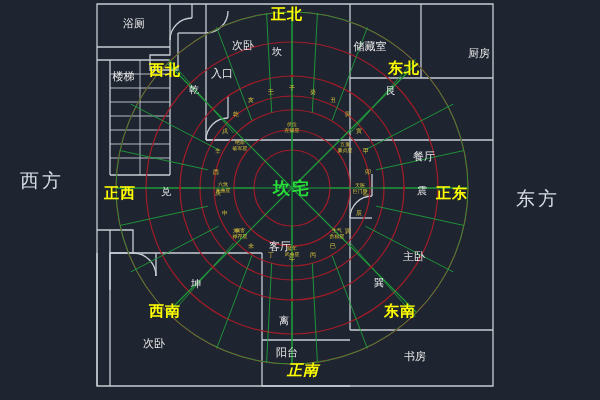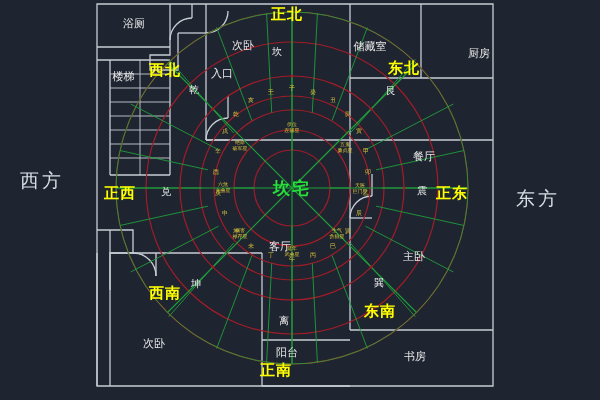--- a/index.html
+++ b/index.html
@@ -188,23 +188,23 @@
   <div class="lbl center-name" style="left:292px;top:188px;">坎宅</div>
 
   <div class="lbl cardinal-out" style="left:42px;top:180px;">西方</div>
   <div class="lbl cardinal-out" style="left:538px;top:198px;">东方</div>
 
   <div class="lbl dir-major" style="left:287px;top:14px;">正北</div>
   <div class="lbl dir-major" style="left:165px;top:70px;">西北</div>
   <div class="lbl dir-major" style="left:404px;top:68px;">东北</div>
   <div class="lbl dir-major" style="left:120px;top:193px;">正西</div>
   <div class="lbl dir-major" style="left:452px;top:193px;">正东</div>
-  <div class="lbl dir-major" style="left:165px;top:293px;">西南</div>
-  <div class="lbl dir-major" style="left:380px;top:311px;">东南</div>
-  <div class="lbl dir-major" style="left:276px;top:370px;">正南</div>
+  <div class="lbl dir-major" style="left:165px;top:311px;">西南</div>
+  <div class="lbl dir-major" style="left:400px;top:311px;">东南</div>
+  <div class="lbl dir-major" style="left:303px;top:370px;font-style:italic;">正南</div>
 
   <div class="lbl trigram" style="left:277px;top:52px;">坎</div>
   <div class="lbl trigram" style="left:391px;top:91px;">艮</div>
   <div class="lbl trigram" style="left:422px;top:191px;">震</div>
   <div class="lbl trigram" style="left:379px;top:283px;">巽</div>
   <div class="lbl trigram" style="left:284px;top:321px;">离</div>
   <div class="lbl trigram" style="left:196px;top:284px;">坤</div>
   <div class="lbl trigram" style="left:166px;top:192px;">兑</div>
   <div class="lbl trigram" style="left:194px;top:90px;">乾</div>
 

